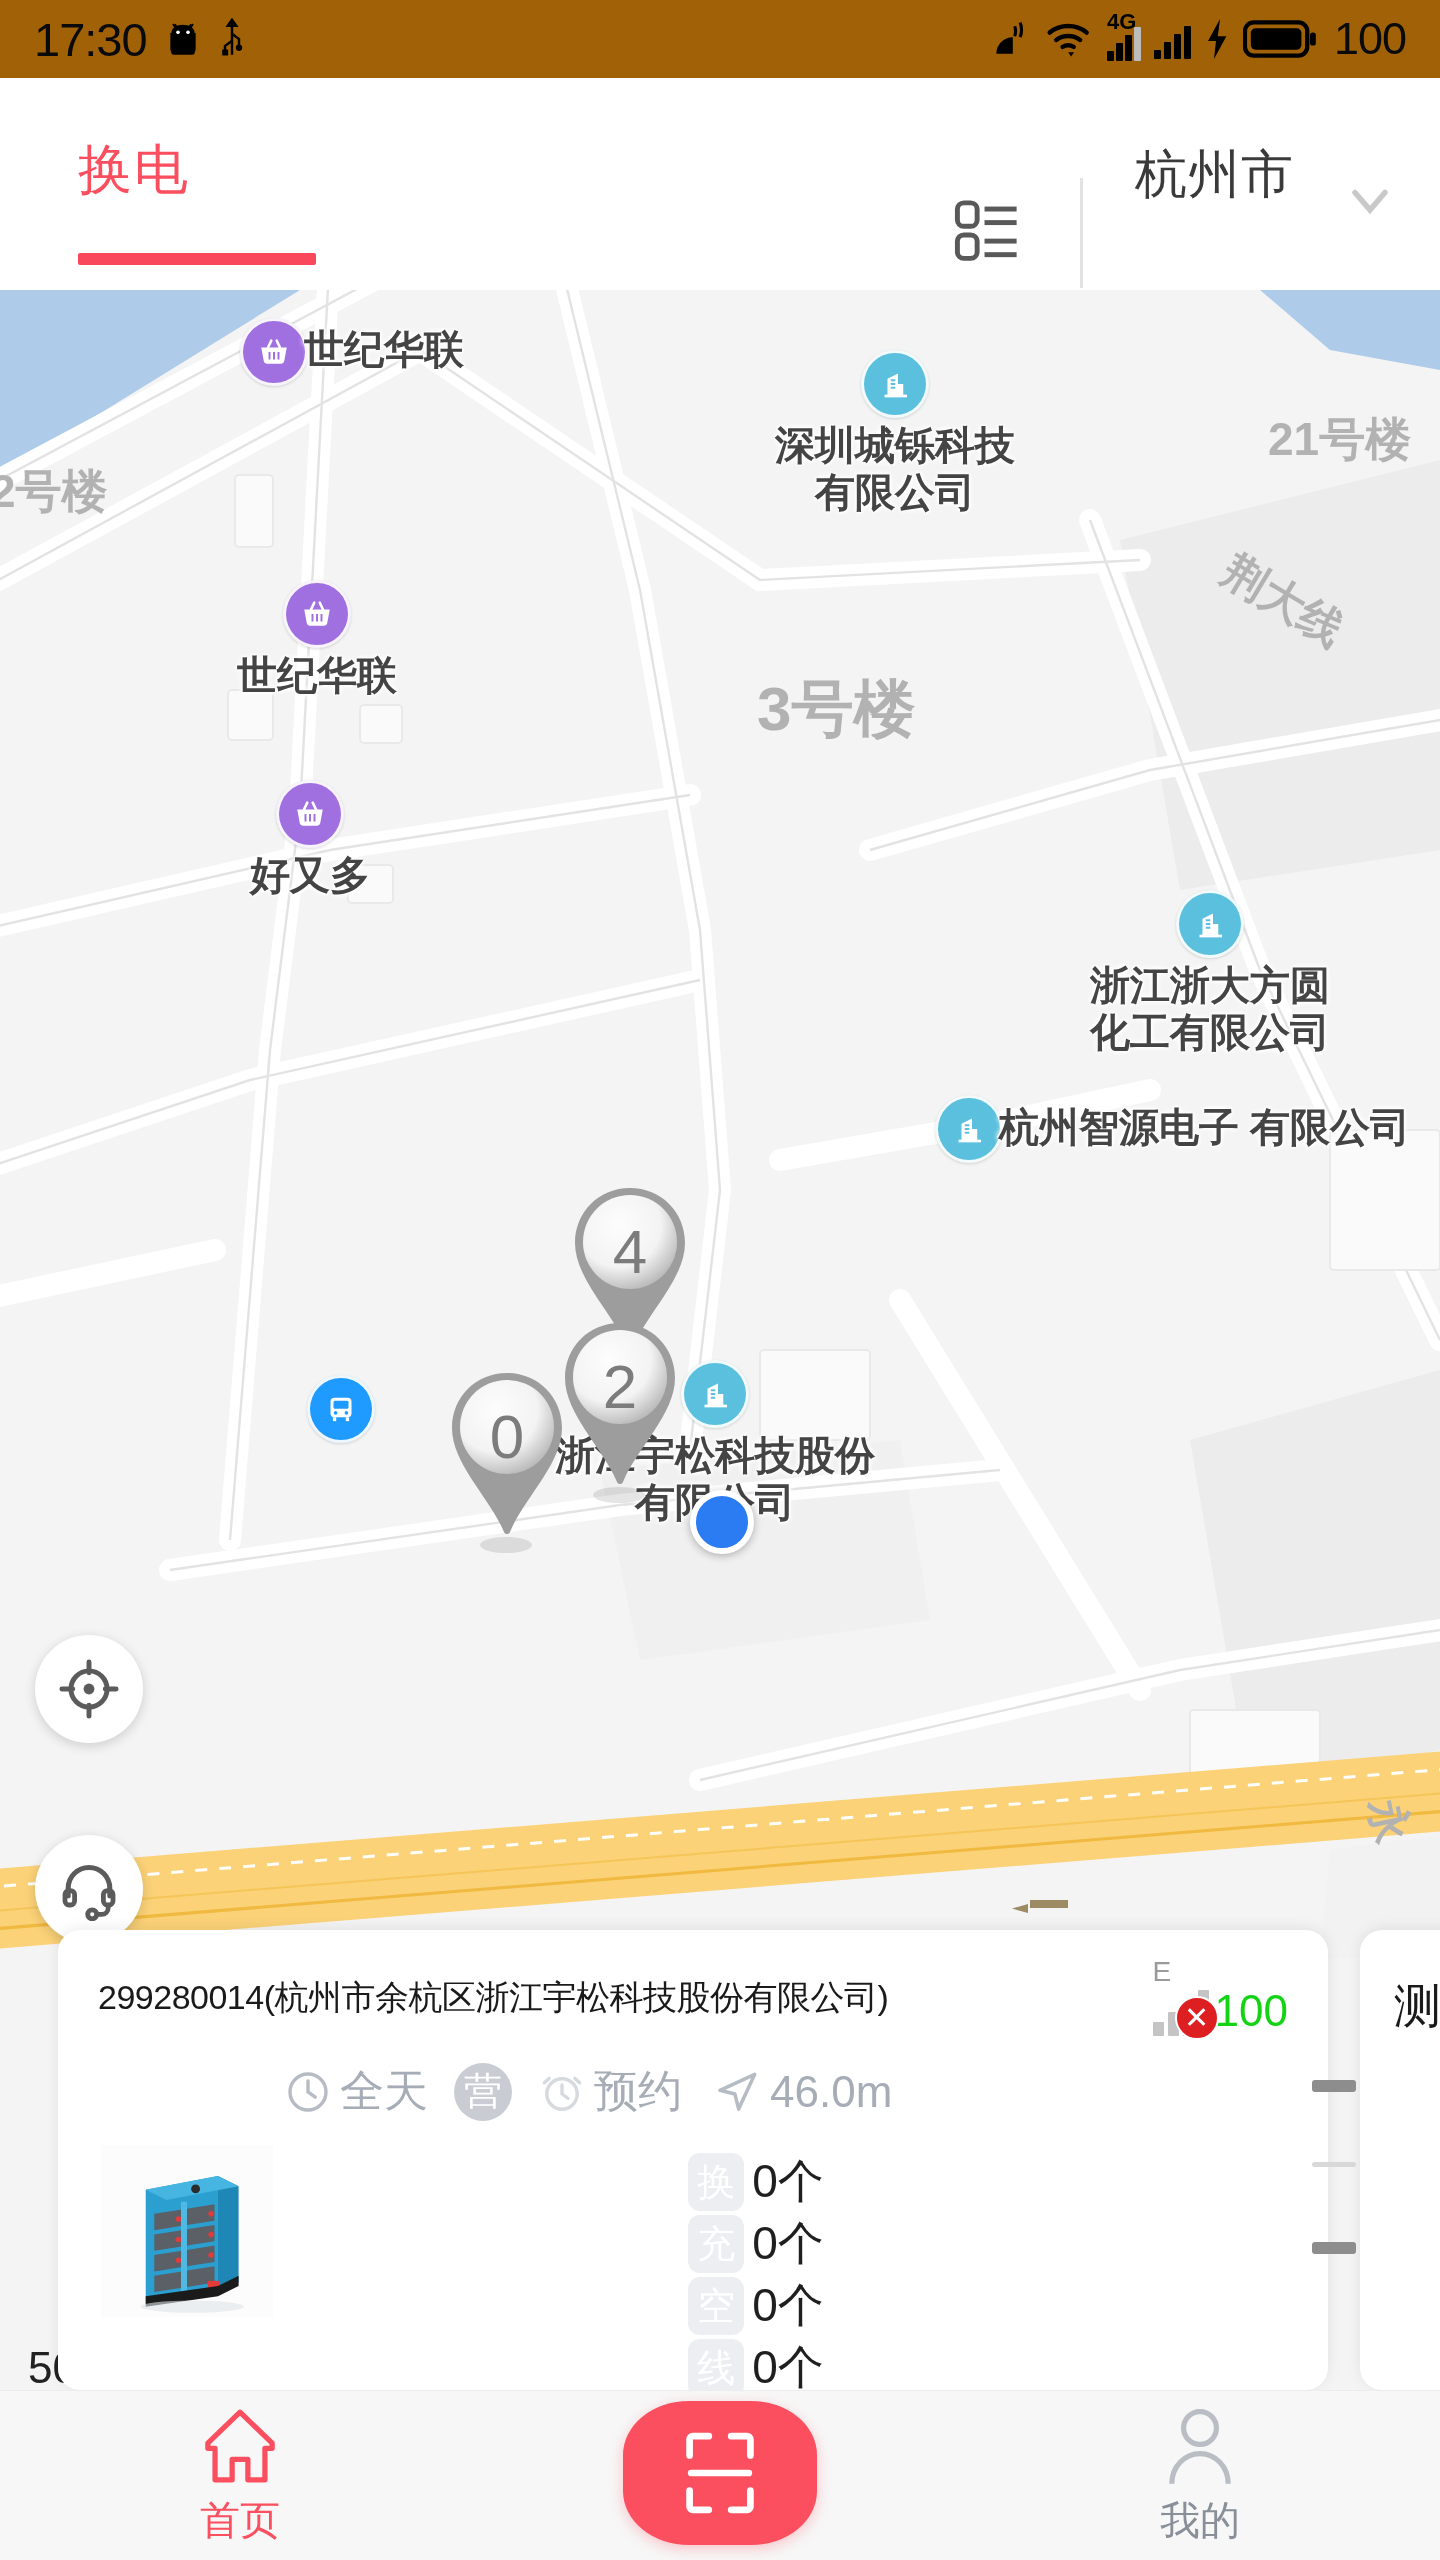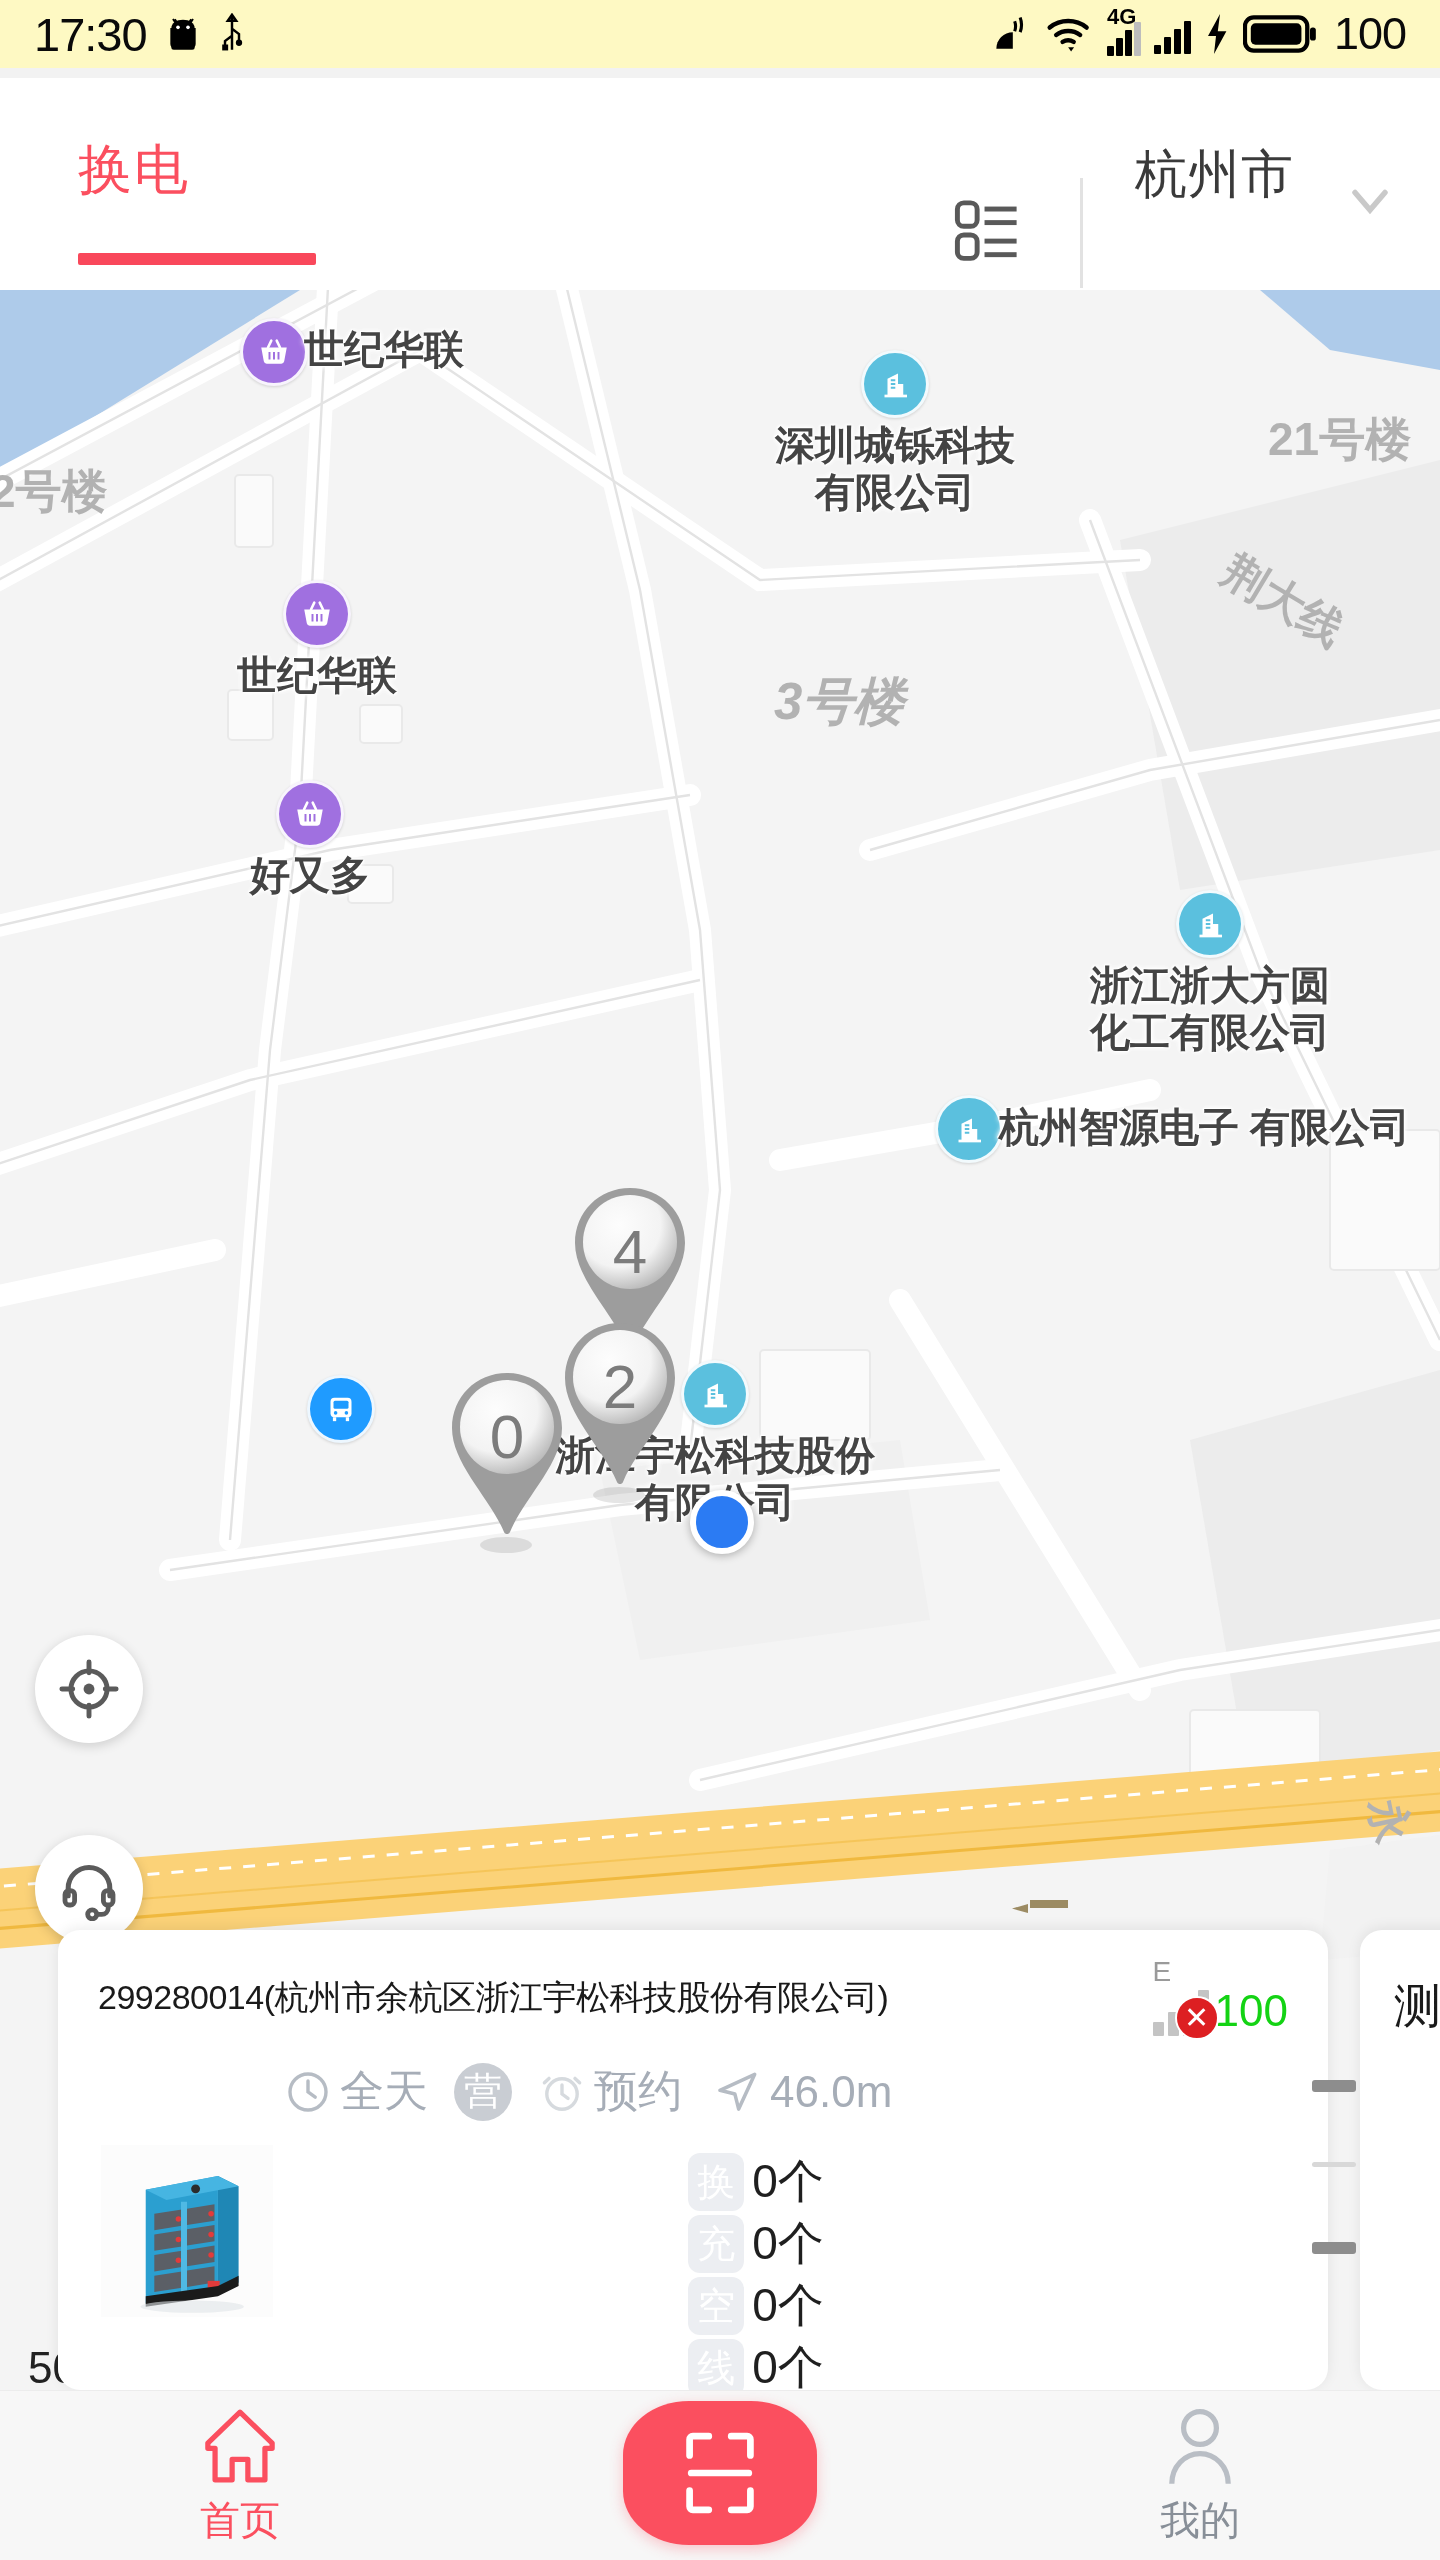--- a/index.html
+++ b/index.html
@@ -3,22 +3,22 @@
 <meta charset="utf-8">
 <style>
   html,body{margin:0;padding:0;}
   body{
     width:1440px;height:2560px;overflow:hidden;
     font-family:"Liberation Sans","DejaVu Sans",sans-serif;
     background:#f2f2f2;position:relative;
   }
   
   .statusbar{
-    position:absolute;top:0;left:0;width:1440px;height:68px;
-    background:#fef9c3;display:flex;align-items:center;
+    position:absolute;top:0;left:0;width:1440px;height:78px;
+    background:#a16207;display:flex;align-items:center;
     padding:0 34px;box-sizing:border-box;text-align:center;
   }
   .sb-time{font-size:47px;color:#0a0a0a;letter-spacing:-1px;font-weight:400;}
   .sb-left-icons{display:flex;align-items:center;gap:14px;margin-left:16px;}
   .sb-spacer{flex:1;}
   .sb-right{display:flex;align-items:center;gap:13px;}
   .sb-batt-num{font-size:45px;color:#0a0a0a;margin-left:4px;letter-spacing:-1px;}
 
   
   .header{
@@ -316,21 +316,21 @@
       <path d="M1030,1618 l0,-8 l38,0 l0,8 z"></path>
       <path d="M1028,1614 l-16,4.5 l16,4.5 z"></path>
       <path d="M995,1652 l0,-8 l38,0 l0,8 z"></path>
       <path d="M1035,1648 l16,4.5 l-16,4.5 z"></path>
     </g>
 
     <polygon points="1330,1560 1440,1545 1440,1660 1320,1670" fill="#f0f0f0" opacity=".6"></polygon>
   </svg>
 
   <div class="poi-label gray" style="position:absolute;left:-10px;top:170px;font-size:46px;">2号楼</div>
-  <div class="poi-label gray" style="position:absolute;left:774px;top:378px;font-size:51px;font-style:italic;">3号楼</div>
+  <div class="poi-label gray" style="position:absolute;left:757px;top:378px;font-size:62px;">3号楼</div>
   <div class="poi-label gray" style="position:absolute;left:1268px;top:118px;font-size:46px;">21号楼</div>
   <div class="poi-label gray rot" style="position:absolute;left:1240px;top:250px;font-size:44px;">荆大线</div>
   <div class="poi-label gray rot-v" style="position:absolute;left:1410px;top:1500px;font-size:44px;">永</div>
 
   <div class="poi" style="left:240px;top:28px;">
     <div class="poi-icon shop">
       <svg width="36" height="36" viewBox="0 0 24 24">
           <path d="M3.5 9h17l-1.7 9.2a2 2 0 0 1-2 1.6H7.2a2 2 0 0 1-2-1.6z" fill="#fff"></path>
           <path d="M8 9l2.2-4.6M16 9l-2.2-4.6" stroke="#fff" stroke-width="1.7" fill="none" stroke-linecap="round"></path>
           <path d="M9 12v5M12 12v5M15 12v5" stroke="#a070e0" stroke-width="1.3"></path>

